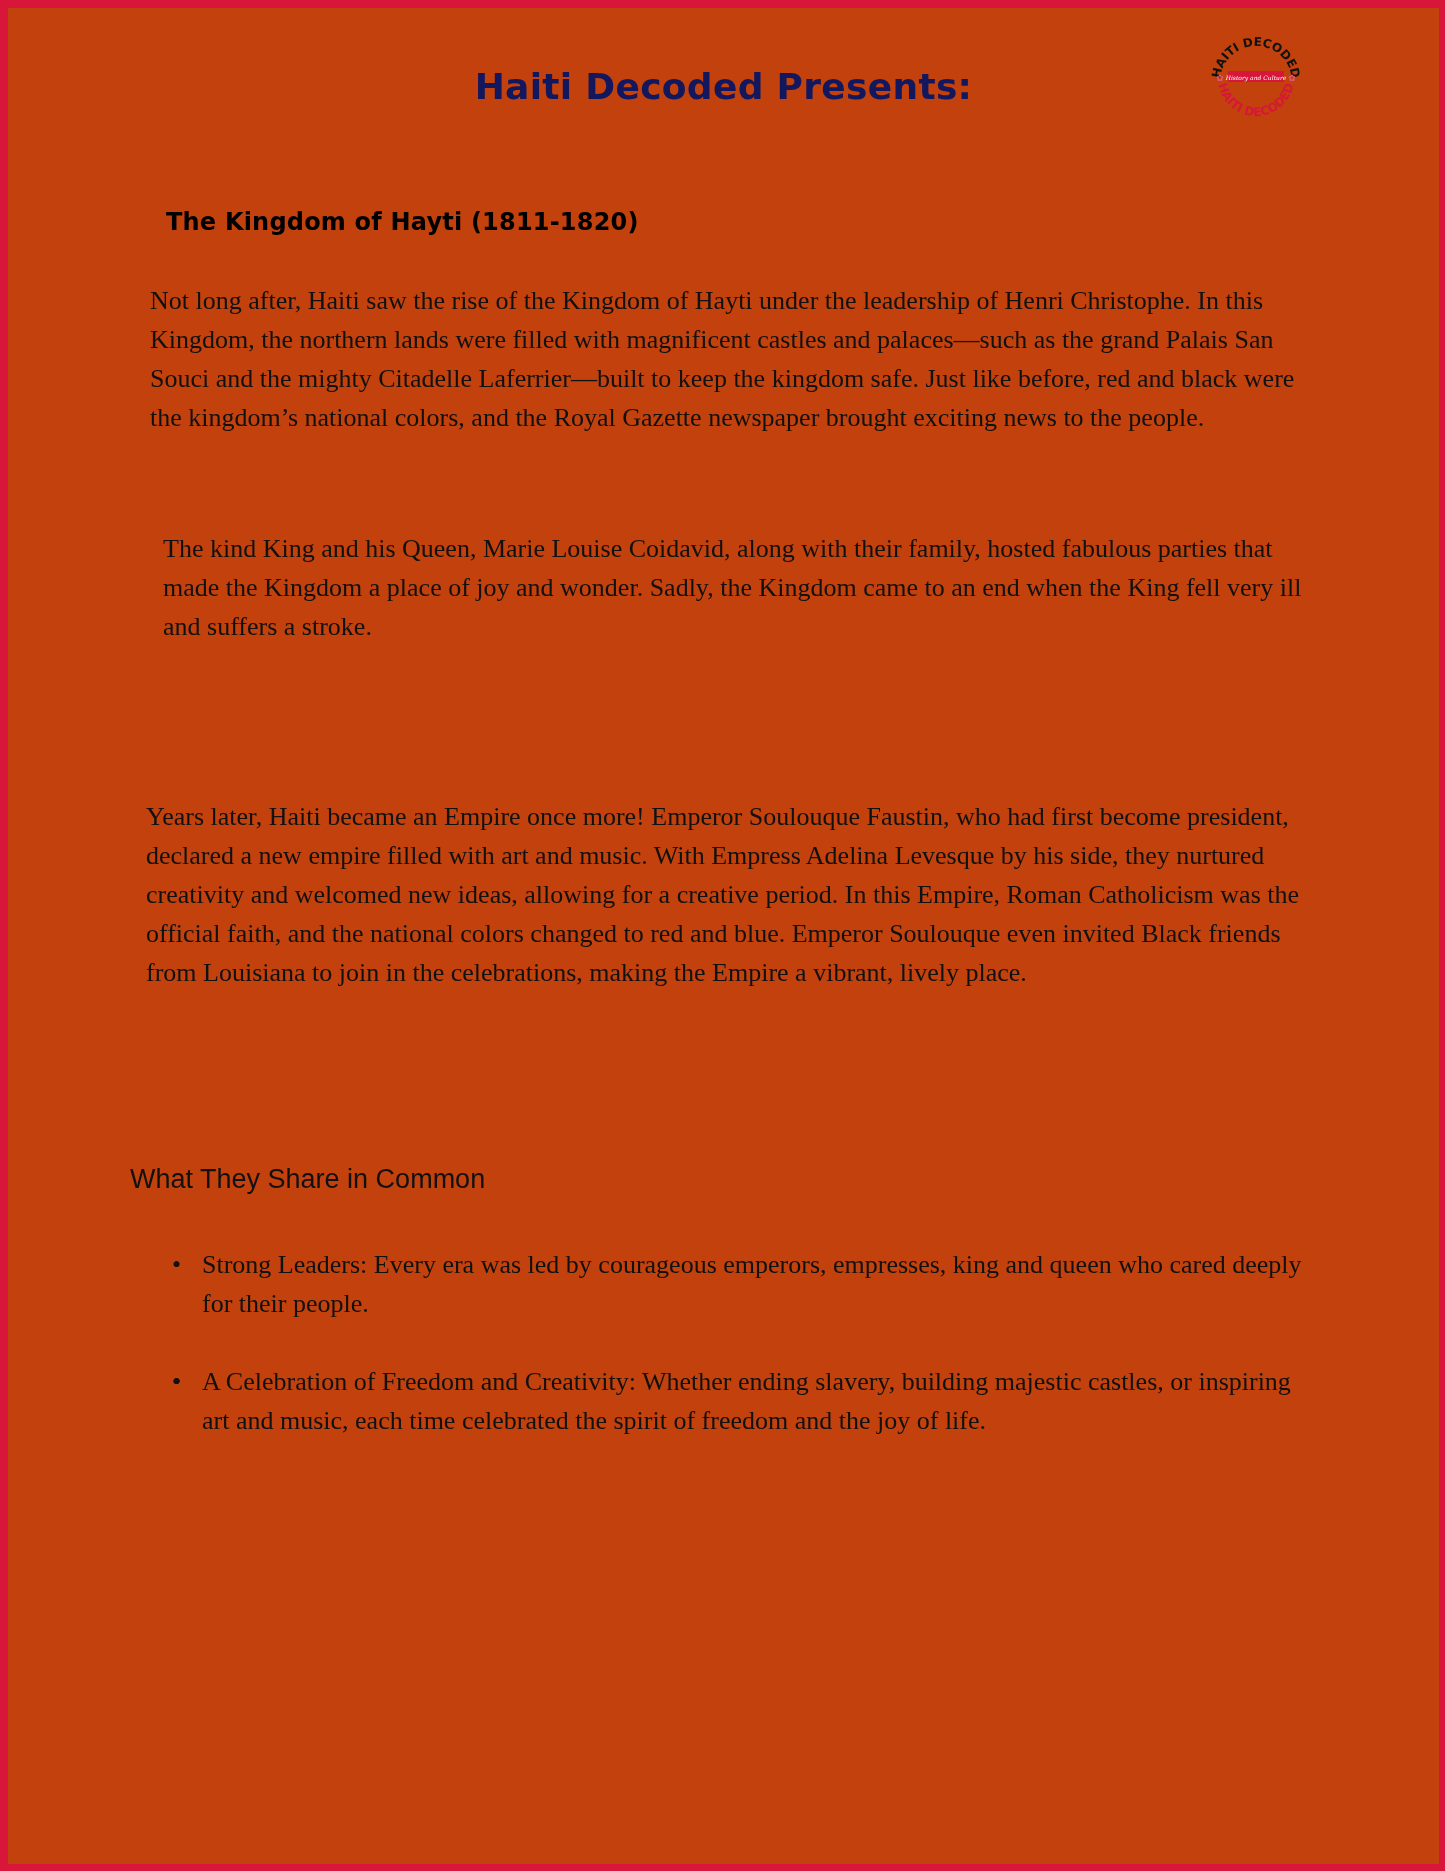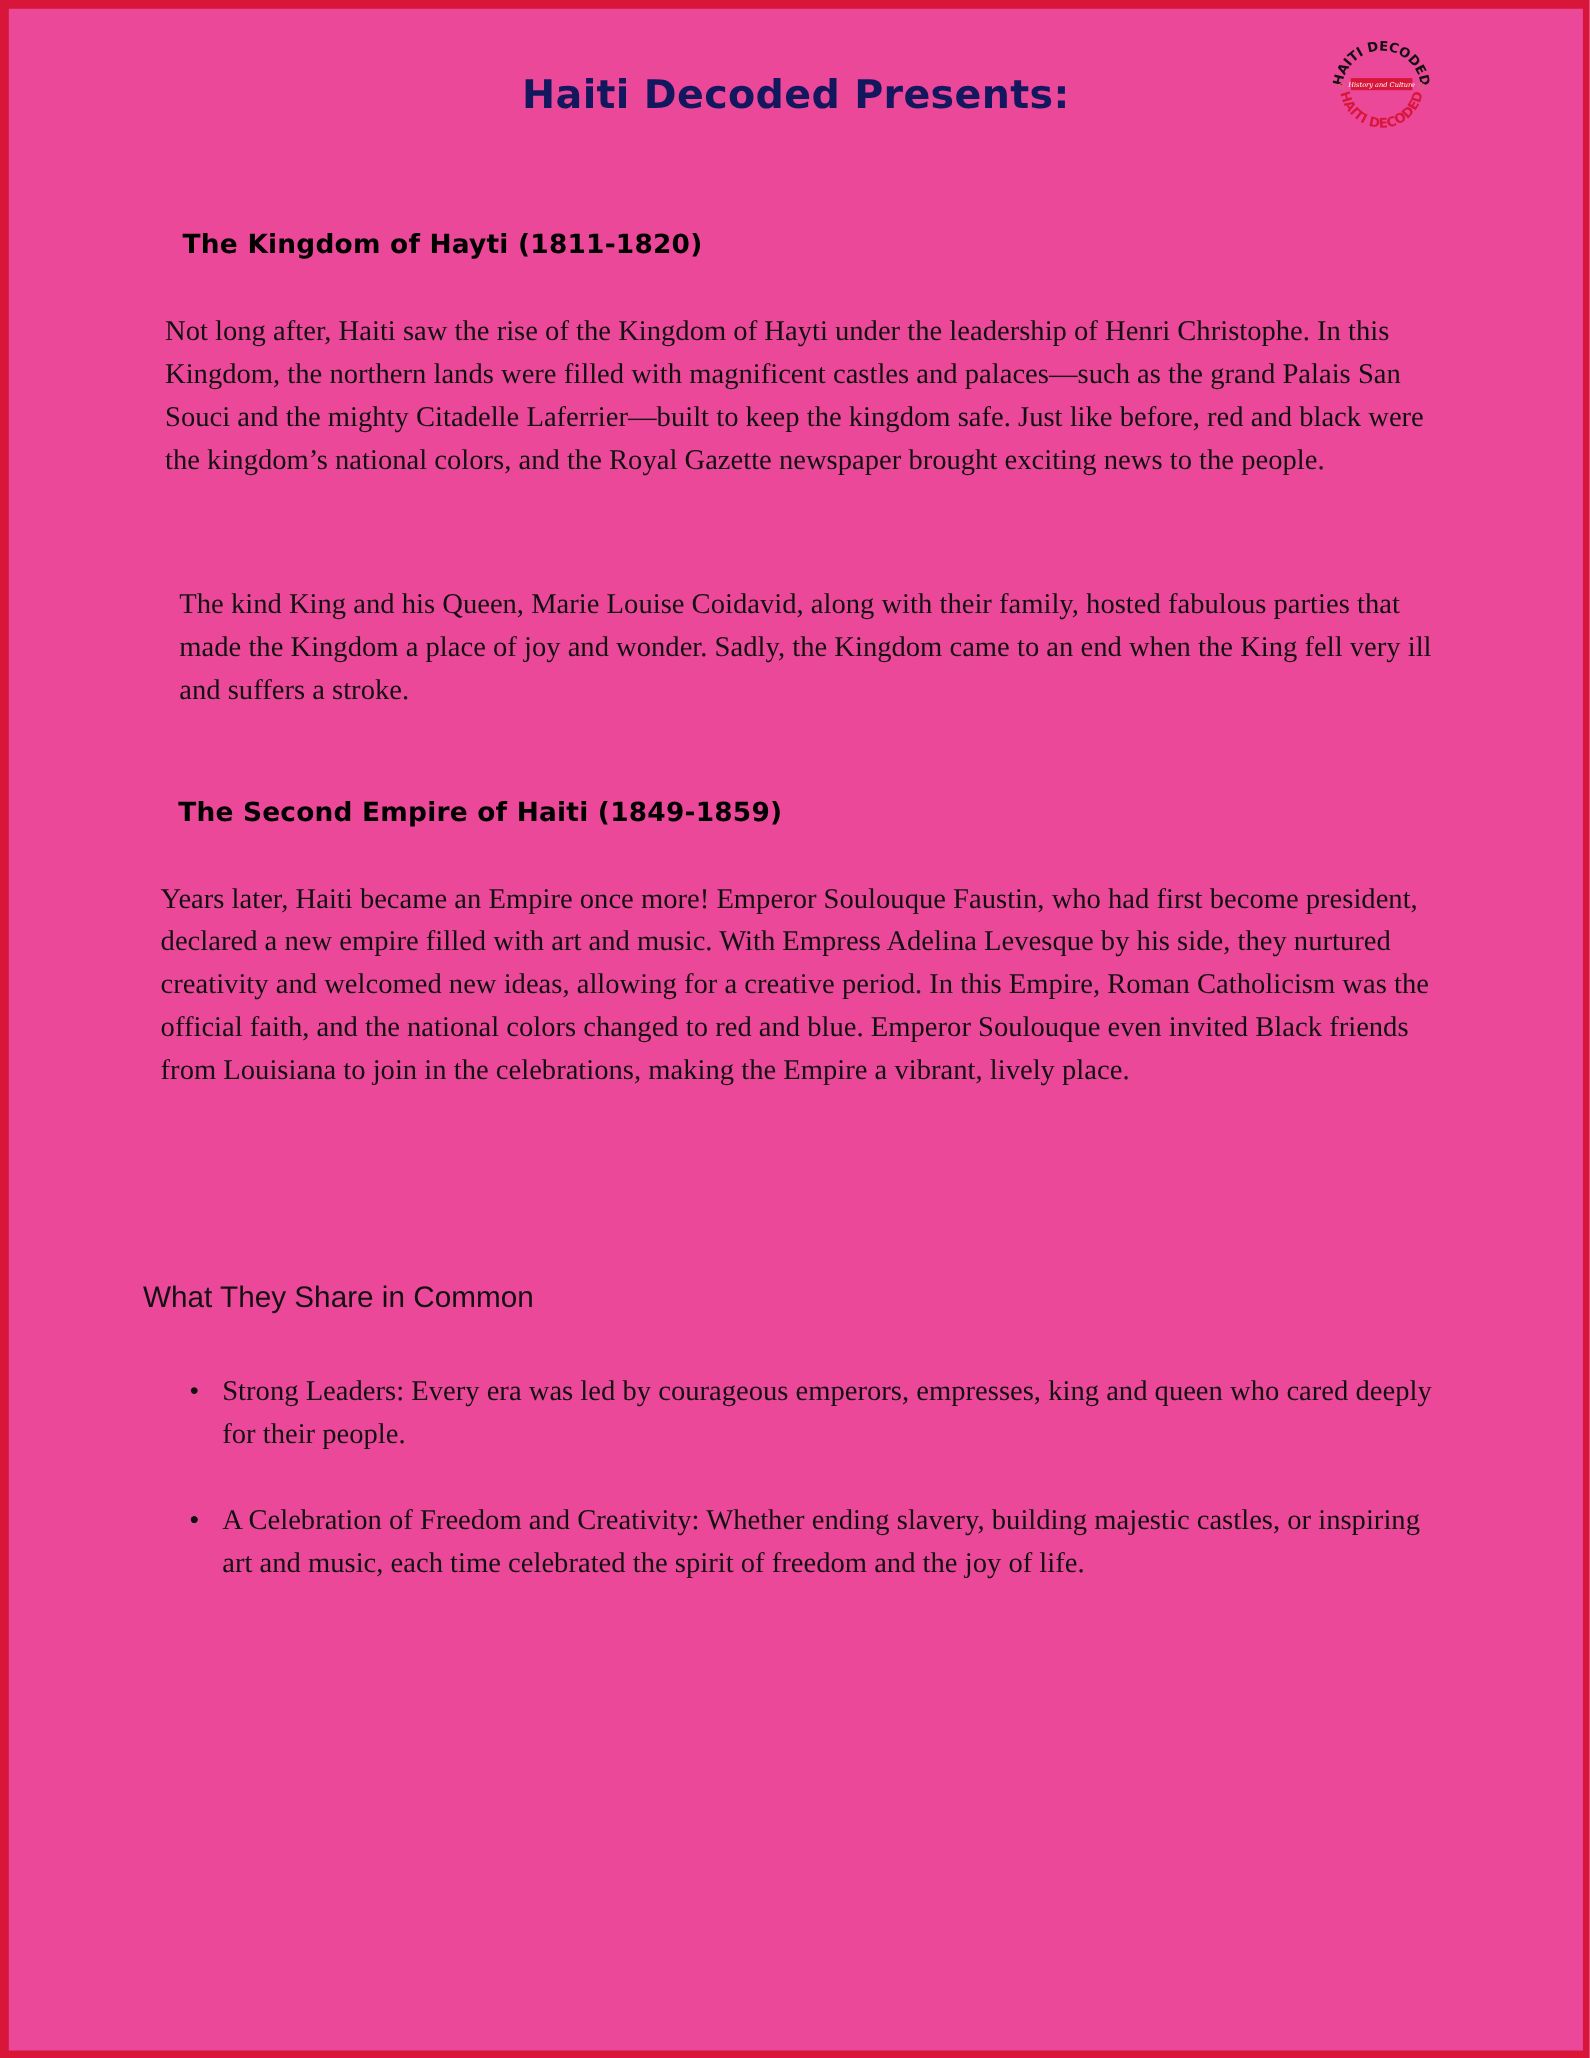--- a/index.html
+++ b/index.html
@@ -4,21 +4,21 @@
   <style>
     html, body { margin: 0; padding: 0; background: #ffffff; }
     body { width: 1445px; height: 1871px; position: relative; overflow: hidden; }
     .page {
       position: absolute; left: 0; top: 0; width: 1445px; height: 1871px;
       box-sizing: border-box;
       border-top: 8px solid #D7163A;
       border-left: 8px solid #D7163A;
       border-right: 6px solid #D7163A;
       border-bottom: 7px solid #D7163A;
-      background: #ec4899;
+      background: #c2410c;
     }
     .title {
       position: absolute; left: 0; right: 0; top: 50px;
       text-align: center;
       font-family: "DejaVu Sans", sans-serif;
       font-weight: bold;
       font-size: 36px;
       line-height: 58px;
       color: #12175E;
       letter-spacing: 0.3px;
@@ -65,21 +65,20 @@
       <text font-family="DejaVu Sans, sans-serif" font-weight="bold" font-size="12" fill="#D7163A">
         <textPath href="#arcBot" startOffset="50%" text-anchor="middle">HAITI DECODED</textPath>
       </text>
     </svg>
   </div>
 
   <div class="h" style="left:142px; top:200px;">The Kingdom of Hayti (1811-1820)</div>
   <p class="text para" style="left:142px; top:273px; margin:0;">Not long after, Haiti saw the rise of the Kingdom of Hayti under the leadership of Henri Christophe. In this Kingdom, the northern lands were filled with magnificent castles and palaces—such as the grand Palais San Souci and the mighty Citadelle Laferrier—built to keep the kingdom safe. Just like before, red and black were the kingdom’s national colors, and the Royal Gazette newspaper brought exciting news to the people.</p>
   <p class="text para" style="left:142px; top:508px; margin:13px;">The kind King and his Queen, Marie Louise Coidavid, along with their family, hosted fabulous parties that made the Kingdom a place of joy and wonder. Sadly, the Kingdom came to an end when the King fell very ill and suffers a stroke.</p>
 
-  <div class="h" style="left:138px; top:716px;">The Second Empire of Haiti (1849-1859)</div>
   <p class="text para" style="left:138px; top:789px; margin:0; width:1170px;">Years later, Haiti became an Empire once more! Emperor Soulouque Faustin, who had first become president, declared a new empire filled with art and music. With Empress Adelina Levesque by his side, they nurtured creativity and welcomed new ideas, allowing for a creative period. In this Empire, Roman Catholicism was the official faith, and the national colors changed to red and blue. Emperor Soulouque even invited Black friends from Louisiana to join in the celebrations, making the Empire a vibrant, lively place.</p>
 
   <div class="plain-h" style="left:122px; top:1156px;">What They Share in Common</div>
 
   <ul class="common text">
     <li>
       <span class="bullet">•</span>
       <span>Strong Leaders: Every era was led by courageous emperors, empresses, king and queen who cared deeply for their people.</span>
     </li>
     <li>

